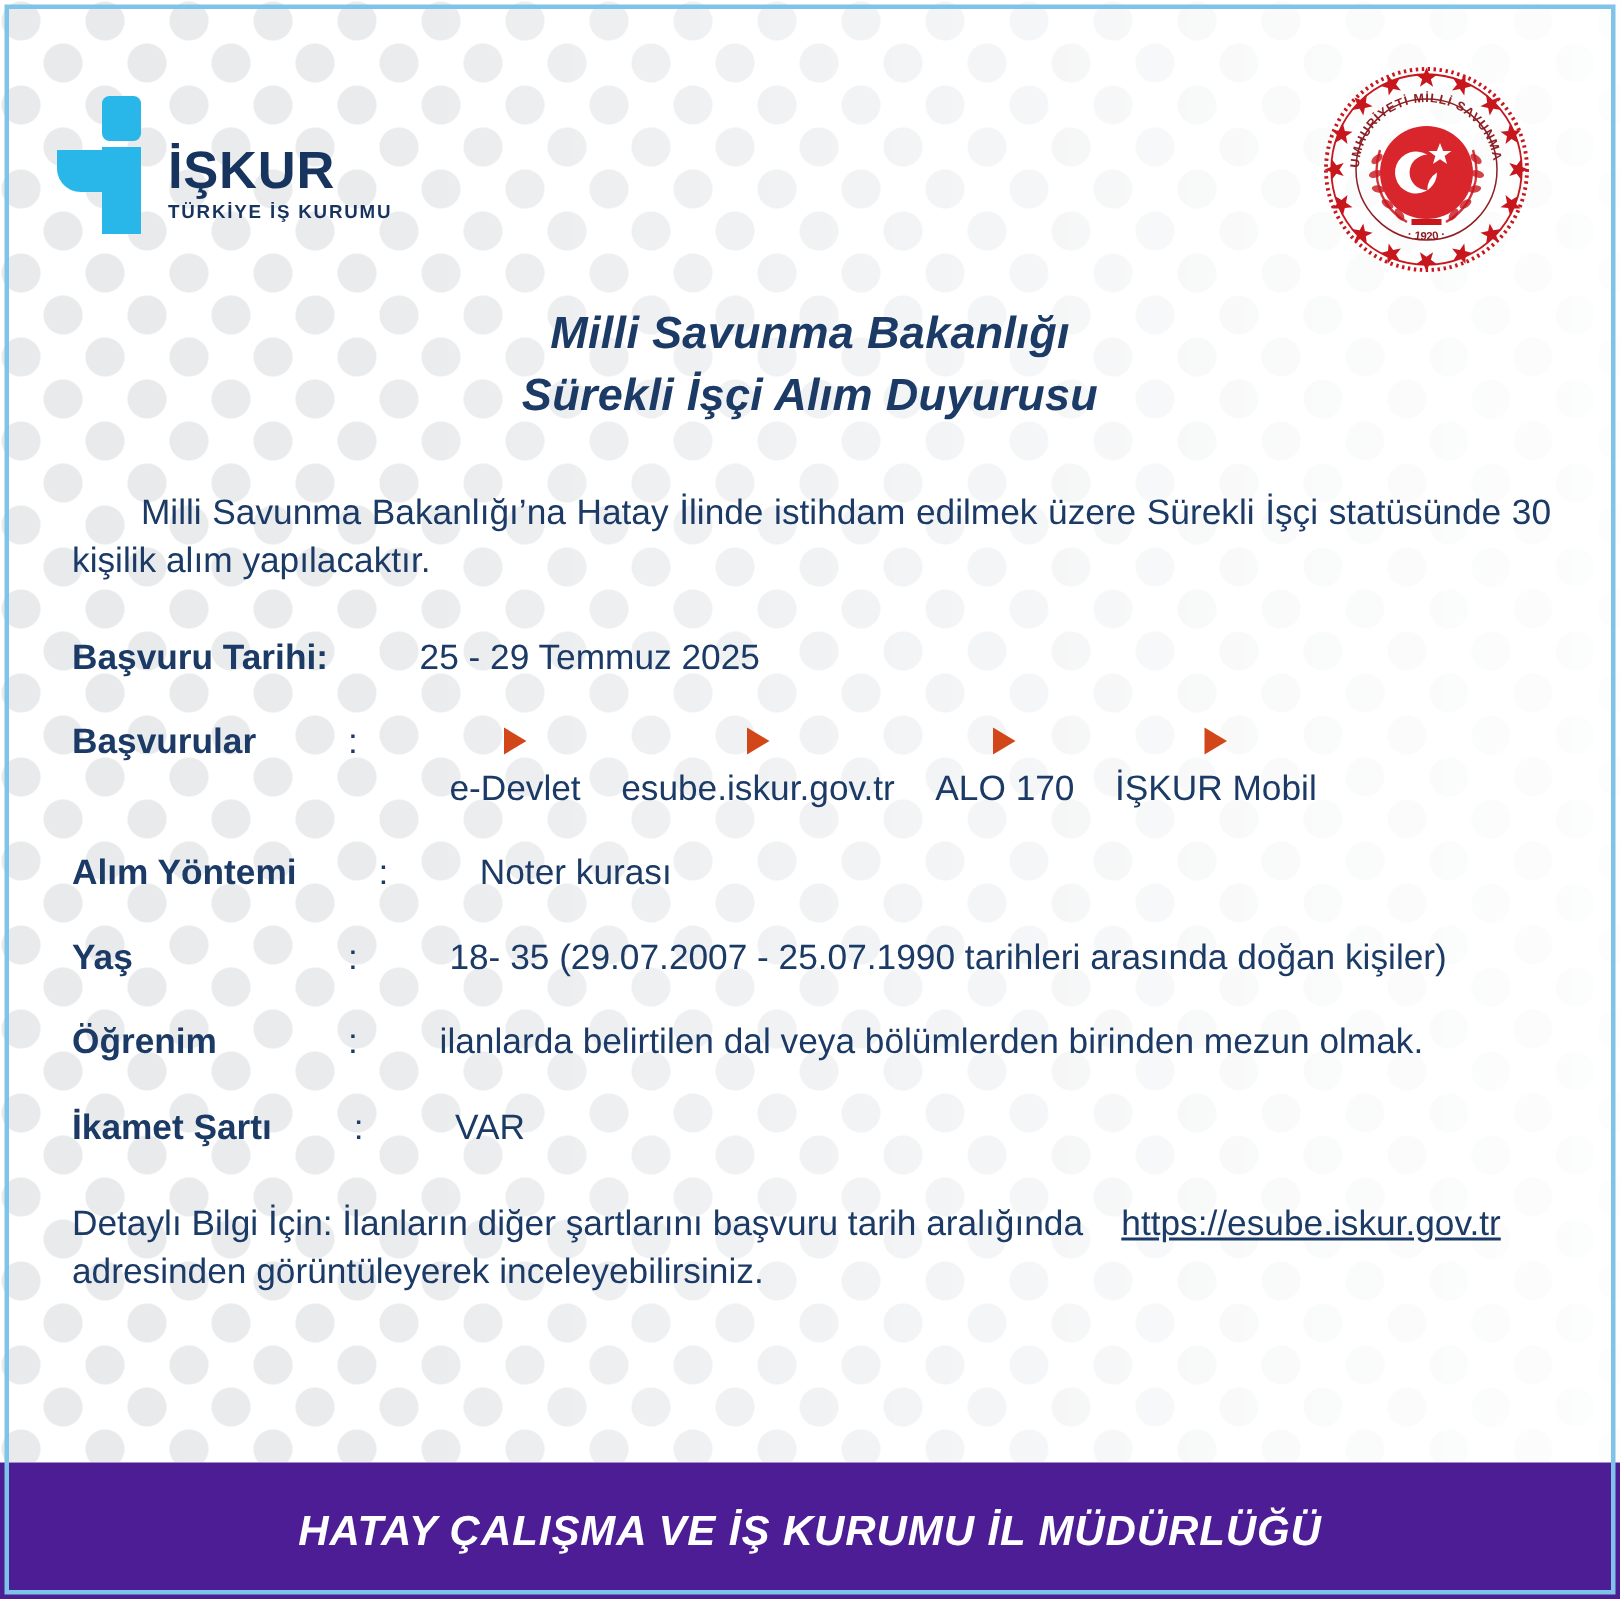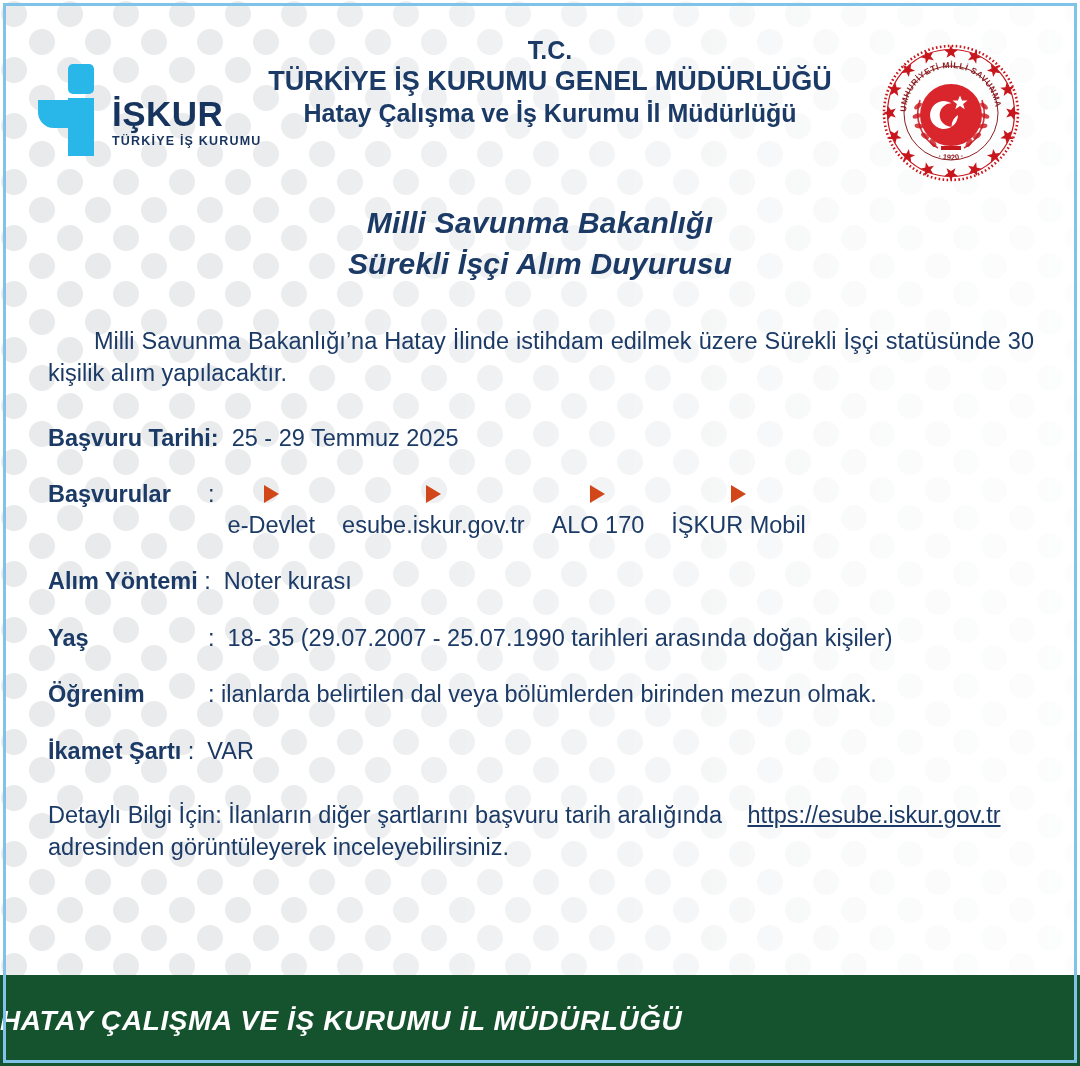--- a/index.html
+++ b/index.html
@@ -159,20 +159,21 @@
     margin-bottom: 34px;
   }
 
   .row {
     display: flex;
     align-items: baseline;
     font-size: 23.5px;
     line-height: 1.25;
     margin-bottom: 27px;
     color: #1b3a66;
+    gap: 24px;
   }
   .row-label {
     font-weight: bold;
     white-space: nowrap;
     flex: 0 0 auto;
   }
   .row-sep {
     flex: 0 0 auto;
     white-space: pre;
   }
@@ -222,24 +223,24 @@
     margin-left: 19px;
   }
 
   
   .footer {
     position: absolute;
     left: 0;
     bottom: 0;
     width: 1080px;
     height: 91px;
-    background: #14532d;
+    background: #4c1d95;
     display: flex;
     align-items: center;
-    justify-content: flex-start;
+    justify-content: center;
     z-index: 3;
   }
   .footer-text {
     color: #ffffff;
     font-size: 28px;
     font-weight: bold;
     font-style: italic;
     letter-spacing: 0.6px;
     white-space: nowrap;
   }
@@ -264,25 +265,20 @@
             <path d="M4 36 H44 V64 H20 C10 64 4 56 4 48 Z" fill="#29b6e8"></path>
             <path d="M4 36 H44 V44 H4 Z" fill="#29b6e8"></path>
           </svg>
         </div>
         <div class="logo-text-wrap">
           <div class="logo-word">İŞKUR</div>
           <div class="logo-sub">TÜRKİYE İŞ KURUMU</div>
         </div>
       </div>
 
-      <div class="org-title">
-        <div class="org-tc">T.C.</div>
-        <div class="org-line1">TÜRKİYE İŞ KURUMU GENEL MÜDÜRLÜĞÜ</div>
-        <div class="org-line2">Hatay Çalışma ve İş Kurumu İl Müdürlüğü</div>
-      </div>
 
       <div class="emblem">
         <svg viewBox="0 0 142 142" width="142" height="142" aria-hidden="true">
           <defs>
             <path id="embArc" d="M 71 71 m -50 0 a 50 50 0 1 1 100 0 a 50 50 0 1 1 -100 0"></path>
             <path id="embArcTop" d="M 26 71 a 45 45 0 0 1 90 0"></path>
             <path id="embArcBot" d="M 24 71 a 47 47 0 0 0 94 0"></path>
           </defs>
 
           <circle cx="71" cy="71" r="67" fill="none" stroke="#c8161d" stroke-width="2.6" stroke-dasharray="1.6 2.4"></circle>

